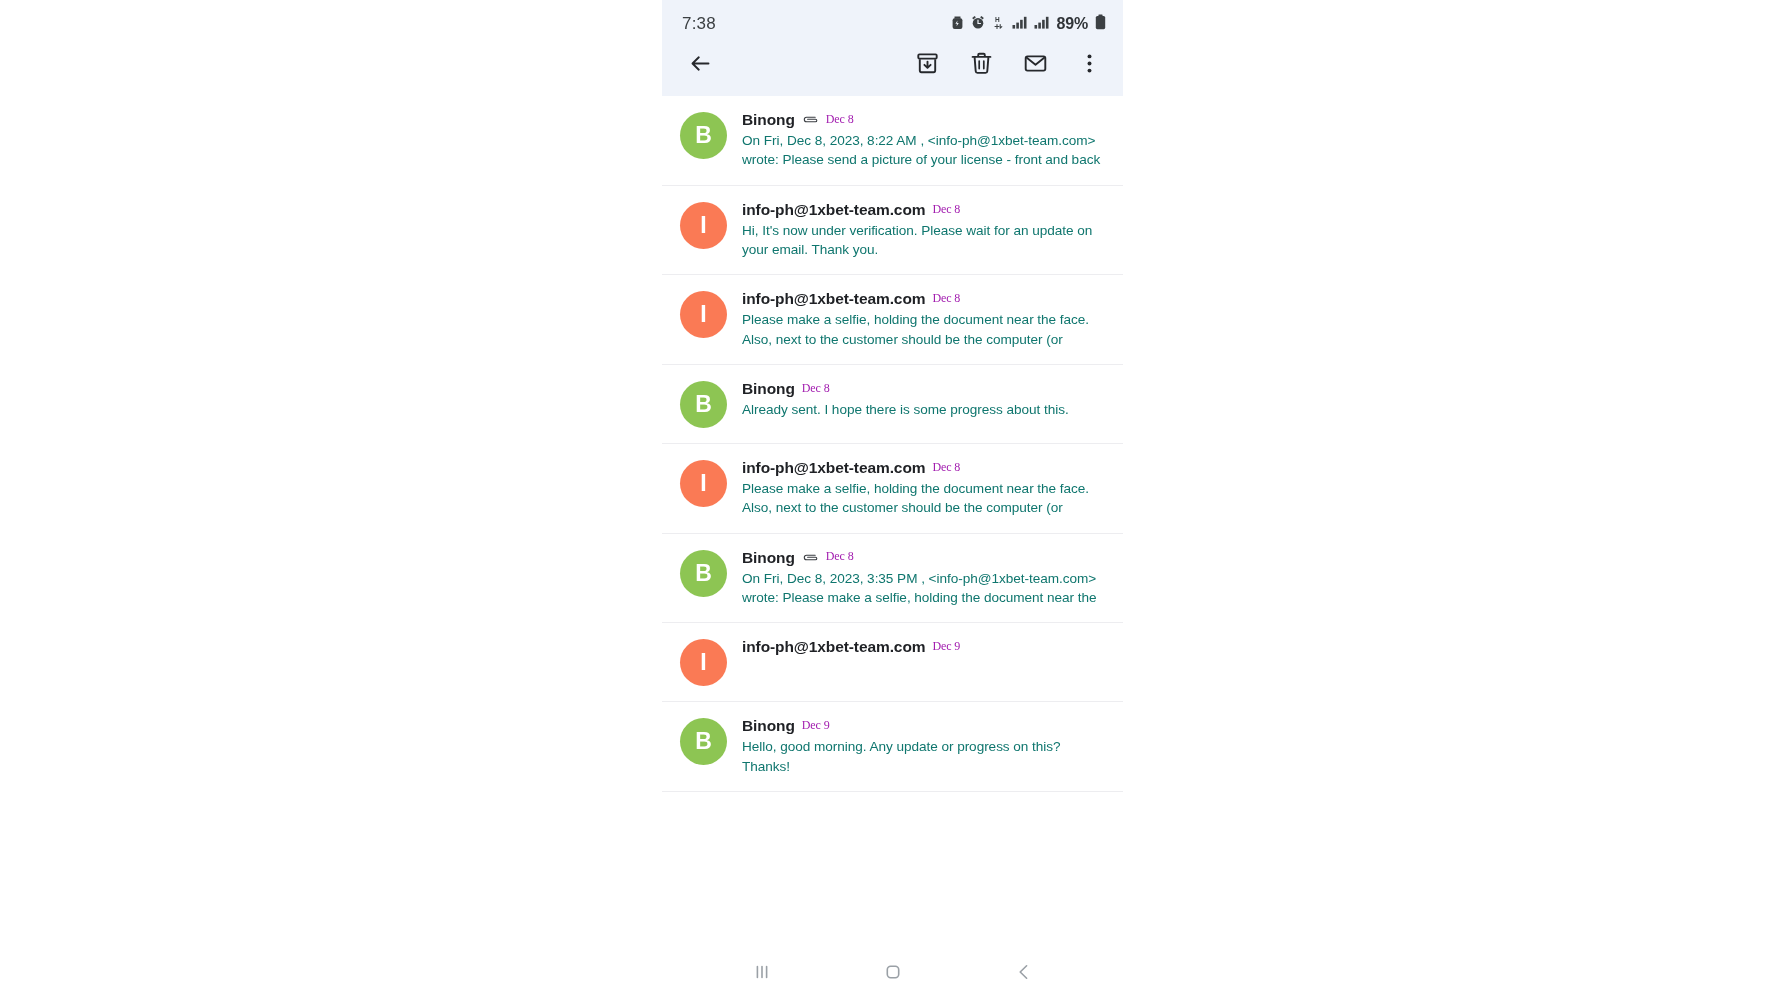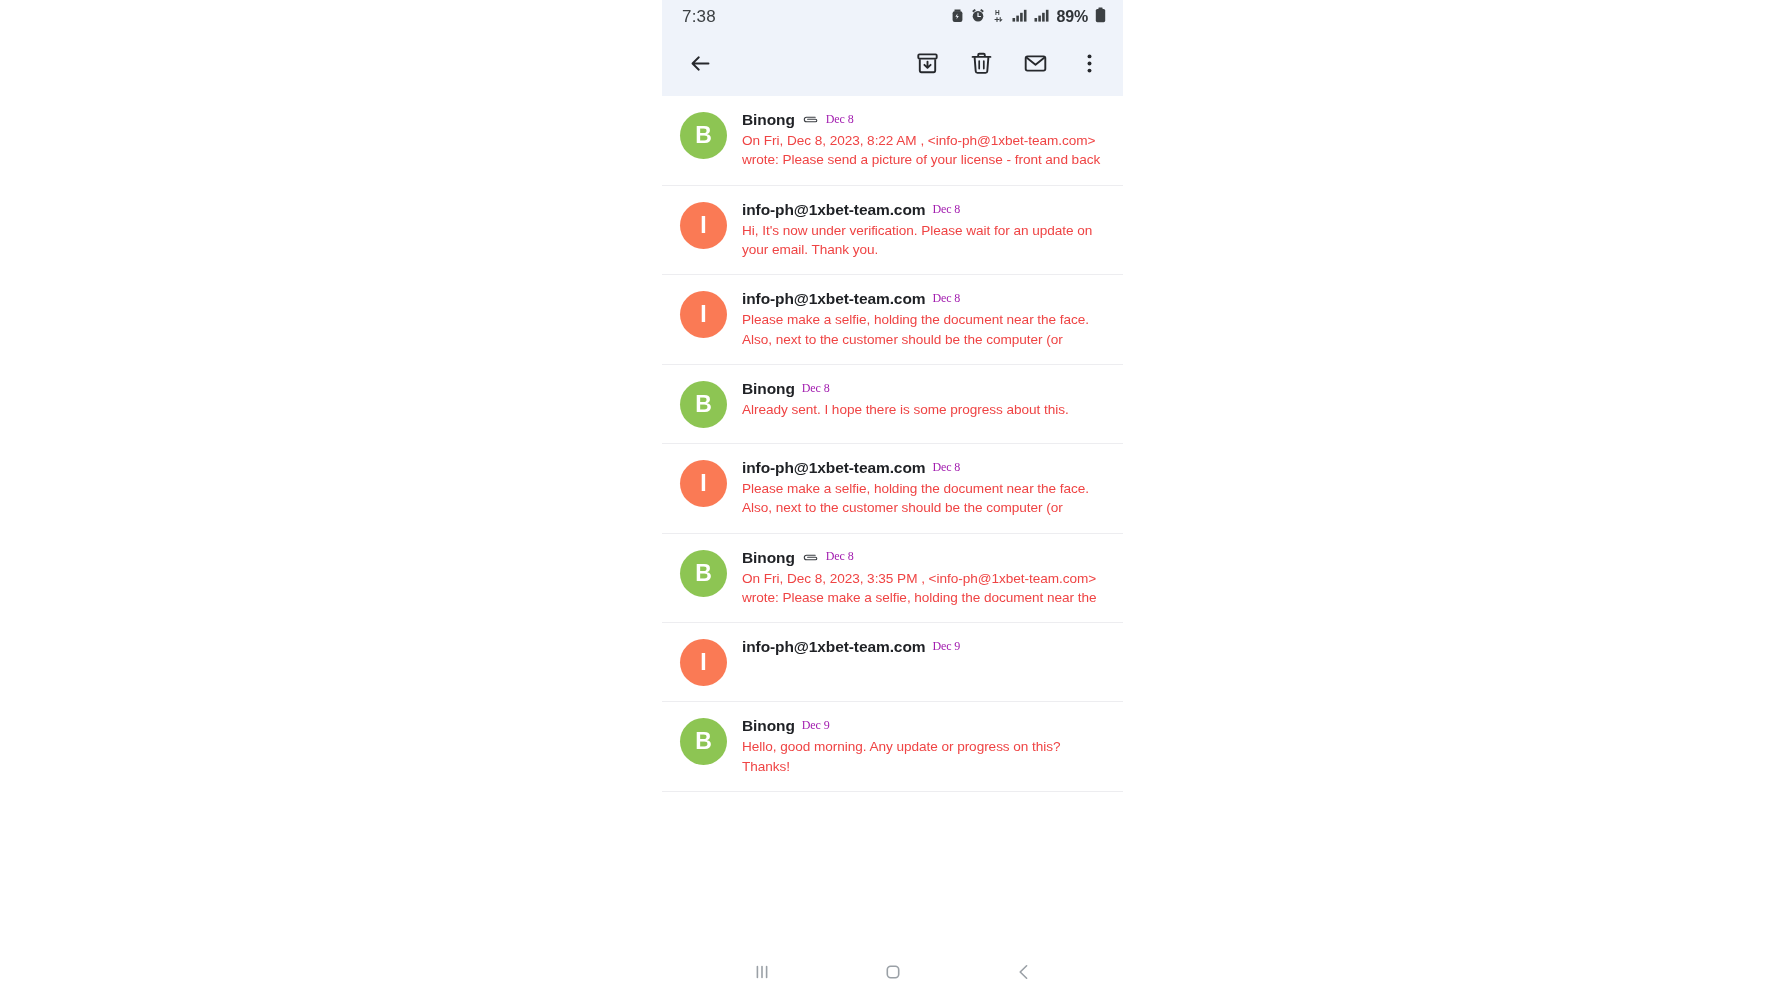--- a/index.html
+++ b/index.html
@@ -30,21 +30,21 @@
     display: flex;
     flex-direction: column;
     overflow: hidden;
   }
 
   
   .status-bar {
     height: 34px;
     background: #eff3fa;
     display: flex;
-    align-items: center;
+    align-items: flex-end;
     padding: 0 17px 0 20px;
     box-sizing: border-box;
     flex: 0 0 auto;
   }
   .status-clock {
     font-size: 17px;
     color: #3c4043;
     letter-spacing: 0.2px;
     font-family: "Liberation Sans", sans-serif;
   }
@@ -150,21 +150,21 @@
     color: #a21caf;
     white-space: nowrap;
     letter-spacing: -0.1px;
     font-family: Liberation Serif, serif;
   }
   .clip-icon { display: flex; align-items: center; }
 
   .msg-snippet {
     font-size: 13.6px;
     line-height: 1.42;
-    color: #ef4444;
+    color: #0f766e;
     letter-spacing: -0.05px;
     white-space: pre-line;
   }
 
   
   .navbar {
     height: 54px;
     background: #ffffff;
     display: flex;
     align-items: center;

